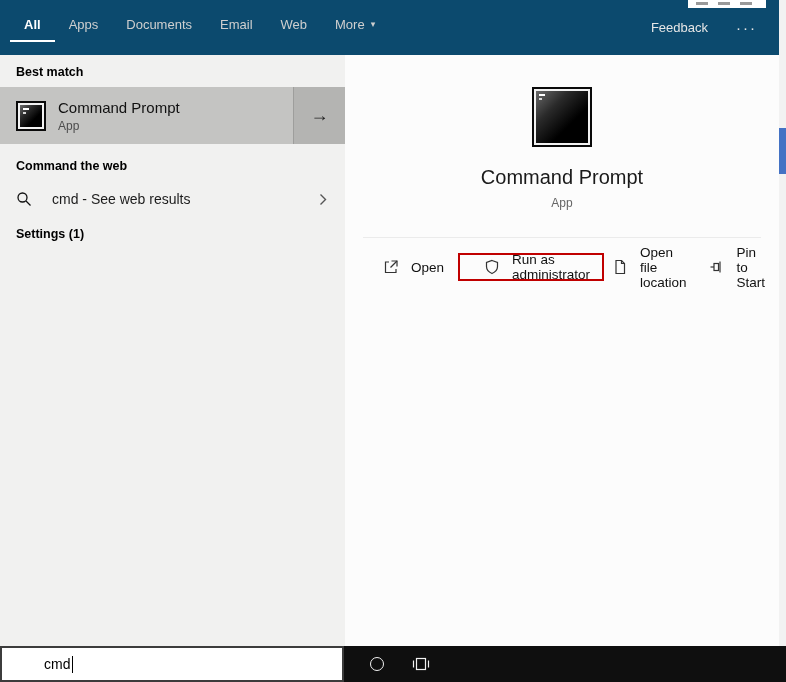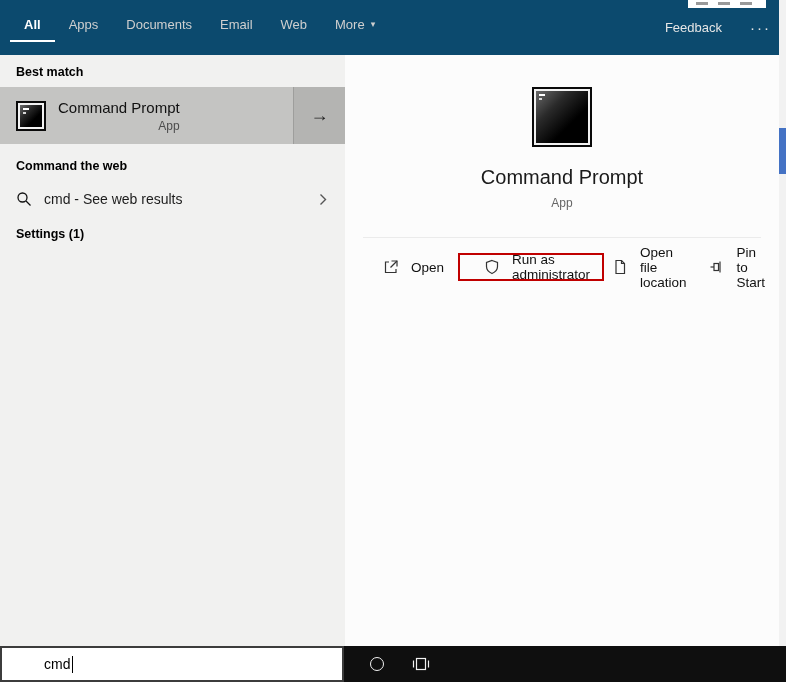--- a/index.html
+++ b/index.html
@@ -7,35 +7,35 @@
   body { font-family:"Liberation Sans","DejaVu Sans",sans-serif; background:#fff; }
   .screen { position:relative; width:786px; height:682px; overflow:hidden; background:#fff; }
 
   
   .topbar { position:absolute; left:0; top:0; width:779px; height:55px; background:#0c4a6e; display:flex; z-index:1; }
   .tabs { display:flex; padding-left:10px; }
   .tab { display:flex; align-items:center; gap:6px; padding:0 14px; height:34px; margin-top:8px;
          border-bottom:2px solid transparent; color:#cfcfcf; font-size:13px; cursor:pointer; }
   .tab.active { color:#fff; font-weight:bold; border-bottom-color:#fff; }
   .more-arrow { font-size:9px; color:#cfcfcf; }
-  .topbar-right { margin-left:auto; display:flex; align-items:center; height:55px; gap:28px; padding-right:8px;justify-content:space-between; }
+  .topbar-right { margin-left:auto; display:flex; align-items:center; height:55px; gap:28px; padding-right:22px;justify-content:space-between; }
   .feedback { color:#e6e6e6; font-size:13px; cursor:pointer; }
   .overflow-dots { color:#e6e6e6; font-size:15px; letter-spacing:2px; cursor:pointer; }
 
   
   .bg-fragment { position:absolute; left:688px; top:0; width:78px; height:8px; background:#fff; z-index:3; }
   .bg-fragment::before { content:""; position:absolute; left:8px; top:2px; width:12px; height:3px; background:#9a9a9a;
                          box-shadow:22px 0 0 #9a9a9a, 44px 0 0 #9a9a9a; }
 
   
   .bg-edge { position:absolute; left:779px; top:0; width:7px; height:646px; background:#f2f2f2; z-index:2; }
   .bg-edge .accent { position:absolute; left:0; top:128px; width:7px; height:46px; background:#4472c4; }
 
   
-  .left-panel { position:absolute; left:0; top:55px; width:345px; height:591px; background:#f1f1f0;text-align:right; }
+  .left-panel { position:absolute; left:0; top:55px; width:345px; height:591px; background:#f1f1f0; }
   .section-header { position:absolute; left:16px; font-size:12.5px; font-weight:bold; color:#000; }
   .h-bestmatch { top:10px; }
   .h-searchweb { top:104px; }
   .h-settings  { top:172px; }
 
   .best-match-item { position:absolute; left:0; top:32px; width:345px; height:57px; background:#c4c4c2;
                      display:flex; align-items:center; cursor:pointer; }
   .bm-text { margin-left:12px; }
   .bm-title { font-size:15px; color:#111; }
   .bm-sub { font-size:12px; color:#4d4d4d; margin-top:3px; }
@@ -48,21 +48,21 @@
   .cmd-icon .frame { position:absolute; inset:2px; border:2px solid #f2f2f2;
                      background:linear-gradient(135deg,#6a6a6a 0%,#2a2a2a 32%,#000 65%); }
   .cmd-icon .frame::before { content:""; position:absolute; left:3px; top:3px; width:6px; height:2px; background:#fff; }
   .cmd-icon .frame::after  { content:""; position:absolute; left:3px; top:7px; width:3px; height:2px; background:#d8d8d8; }
   .cmd-icon.small { width:30px; height:30px; margin-left:16px; }
   .cmd-icon.large { width:60px; height:60px; }
 
   .web-row { position:absolute; left:0; top:126px; width:345px; height:36px; display:flex; align-items:center;
              cursor:pointer; }
   .web-row .mag { margin-left:16px; flex:none; }
-  .web-text { margin-left:12px; font-size:14px; color:#1c1c1c; white-space:pre; }
+  .web-text { margin-left:20px; font-size:14px; color:#1c1c1c; white-space:pre; }
   .web-chevron { position:absolute; right:18px; top:12px; }
 
   
   .right-panel { position:absolute; left:345px; top:55px; width:434px; height:591px; background:#fcfcfc; }
   .app-icon-wrap { position:absolute; left:50%; top:32px; transform:translateX(-50%); }
   .app-title { position:absolute; top:111px; width:100%; text-align:center; font-size:20px; color:#1a1a1a; }
   .app-subtitle { position:absolute; top:141px; width:100%; text-align:center; font-size:12px; color:#666; }
   .rp-divider { position:absolute; top:182px; left:18px; right:18px; height:1px; background:#ebebeb; }
 
   .actions { position:absolute; left:30px; top:196px; display:flex; flex-direction:row; }

